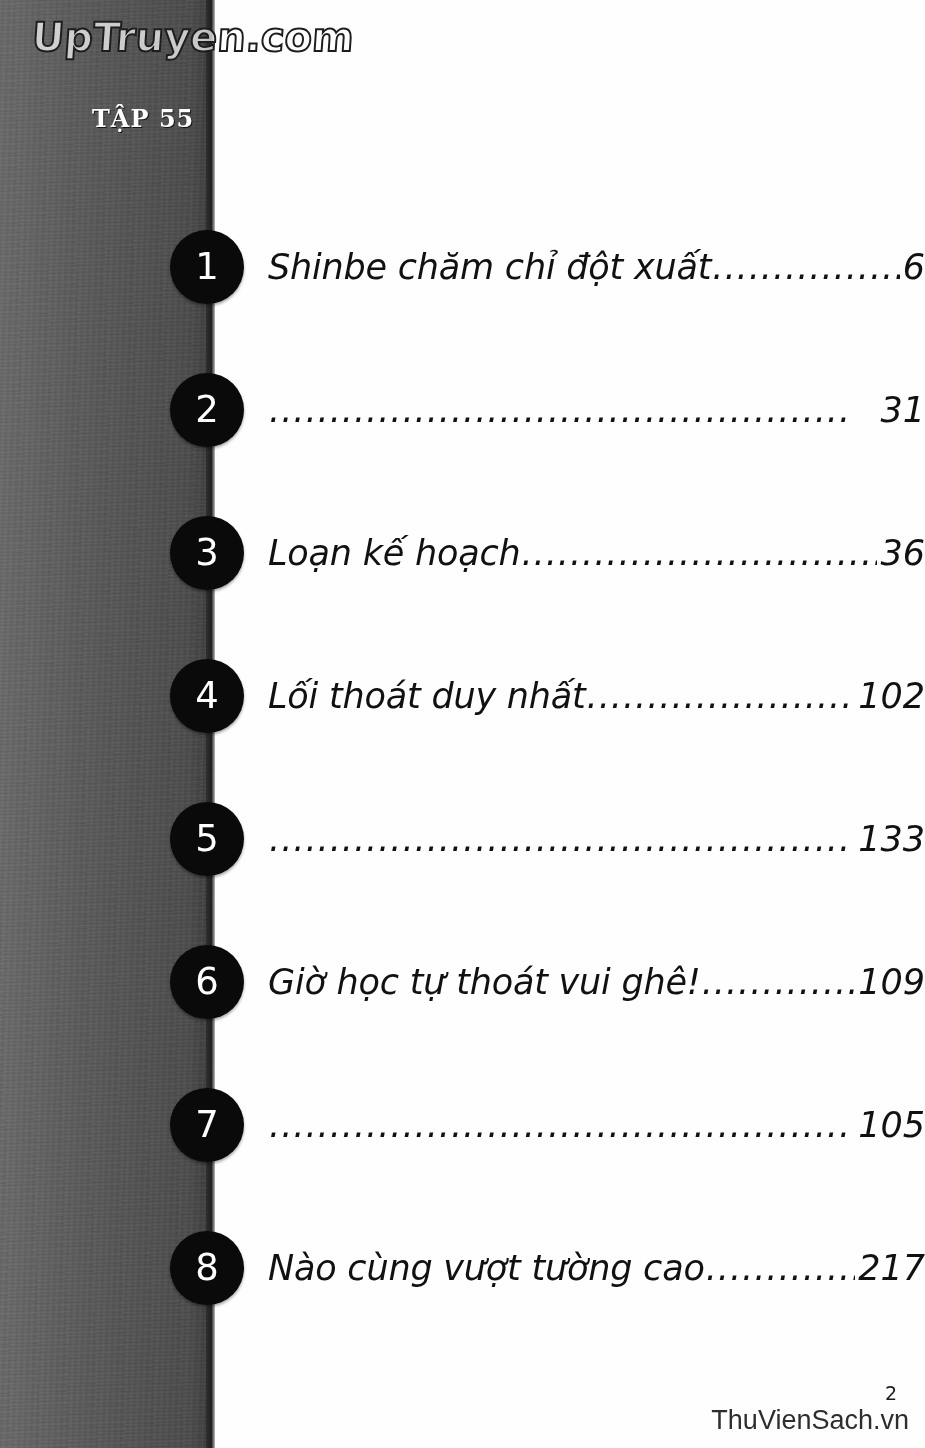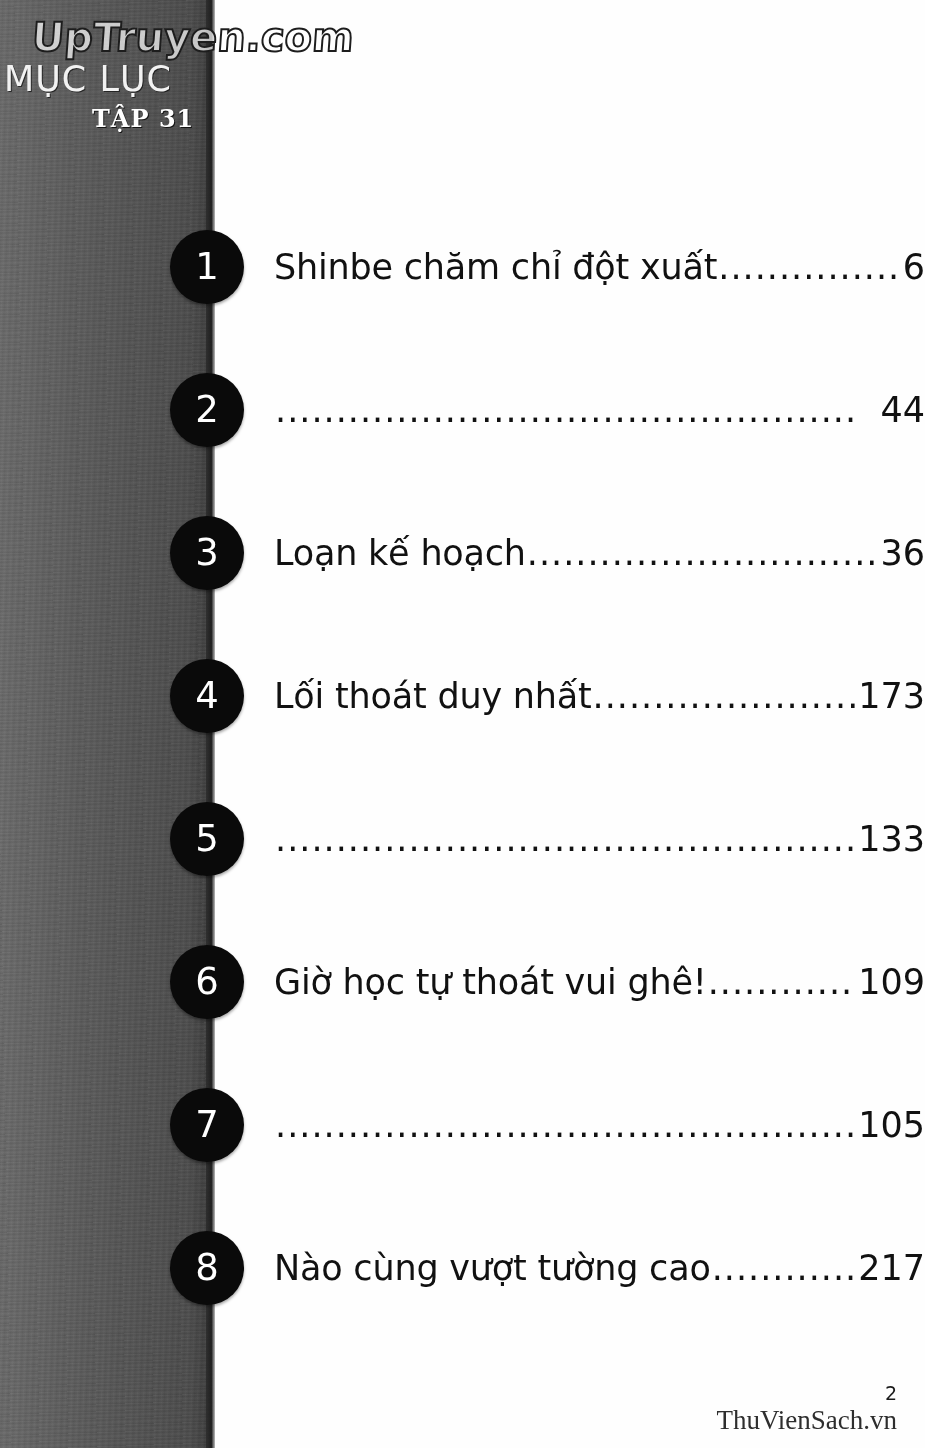--- a/index.html
+++ b/index.html
@@ -114,23 +114,24 @@
     justify-content: center;
     font-family: "DejaVu Sans", sans-serif;
     font-size: 37px;
     font-weight: 400;
     box-shadow: 0 2px 3px rgba(0,0,0,0.35);
   }
   .entry-body {
     flex: 1 1 auto;
     display: flex;
     align-items: flex-start;
-    margin-left: 30px;
+    margin-left: 24px;
     min-width: 0;
     white-space: nowrap;
+    font-style: italic;
   }
   .entry-title {
     font-family: "DejaVu Sans", sans-serif;
     font-size: 35px;
     color: #111111;
     letter-spacing: -0.2px;
   }
   .leader {
     flex: 1 1 auto;
     overflow: hidden;
@@ -146,23 +147,23 @@
     font-family: "DejaVu Sans", sans-serif;
     font-size: 35px;
     color: #111111;
     text-align: right;
     padding-left: 2px;
   }
 
   
   .footer-brand {
     position: absolute;
-    right: 28px;
+    right: 16px;
     bottom: 12px;
-    font-family: Liberation Serif, serif;
+    font-family: Liberation Sans, sans-serif;
     font-size: 27px;
     color: #2e2e2e;
     letter-spacing: 0px;
     white-space: nowrap;
   }
   .page-number {
     position: absolute;
     right: 28px;
     bottom: 44px;
     font-family: "DejaVu Sans", sans-serif;
@@ -173,57 +174,56 @@
 </head>
 <body>
 
 <div class="page">
 
   <div class="spine"></div>
   <div class="spine-edge"></div>
 
   <div class="watermark">UpTruyen.com</div>
 
-  <div class="toc-title">MỤC LỤC</div>
-  <div class="toc-subtitle">TẬP 31</div>
+  <div class="toc-subtitle">TẬP 55</div>
 
   <div class="entries">
 
     <div class="entry">
       <div class="bullet">1</div>
       <div class="entry-body">
         <span class="entry-title">Shinbe chăm chỉ đột xuất</span>
         <span class="leader">................................................</span>
         <span class="entry-page">6</span>
       </div>
     </div>
 
     <div class="entry">
       <div class="bullet">2</div>
       <div class="entry-body">
         <span class="leader">................................................</span>
-        <span class="entry-page">44</span>
+        <span class="entry-page">31</span>
       </div>
     </div>
 
     <div class="entry">
       <div class="bullet">3</div>
       <div class="entry-body">
         <span class="entry-title">Loạn kế hoạch</span>
         <span class="leader">................................................</span>
         <span class="entry-page">36</span>
       </div>
     </div>
 
     <div class="entry">
       <div class="bullet">4</div>
       <div class="entry-body">
         <span class="entry-title">Lối thoát duy nhất</span>
         <span class="leader">................................................</span>
-        <span class="entry-page">173</span>
+        <span class="entry-page">102</span>
       </div>
     </div>
 
     <div class="entry">
       <div class="bullet">5</div>
       <div class="entry-body">
         <span class="leader">................................................</span>
         <span class="entry-page">133</span>
       </div>
     </div>

